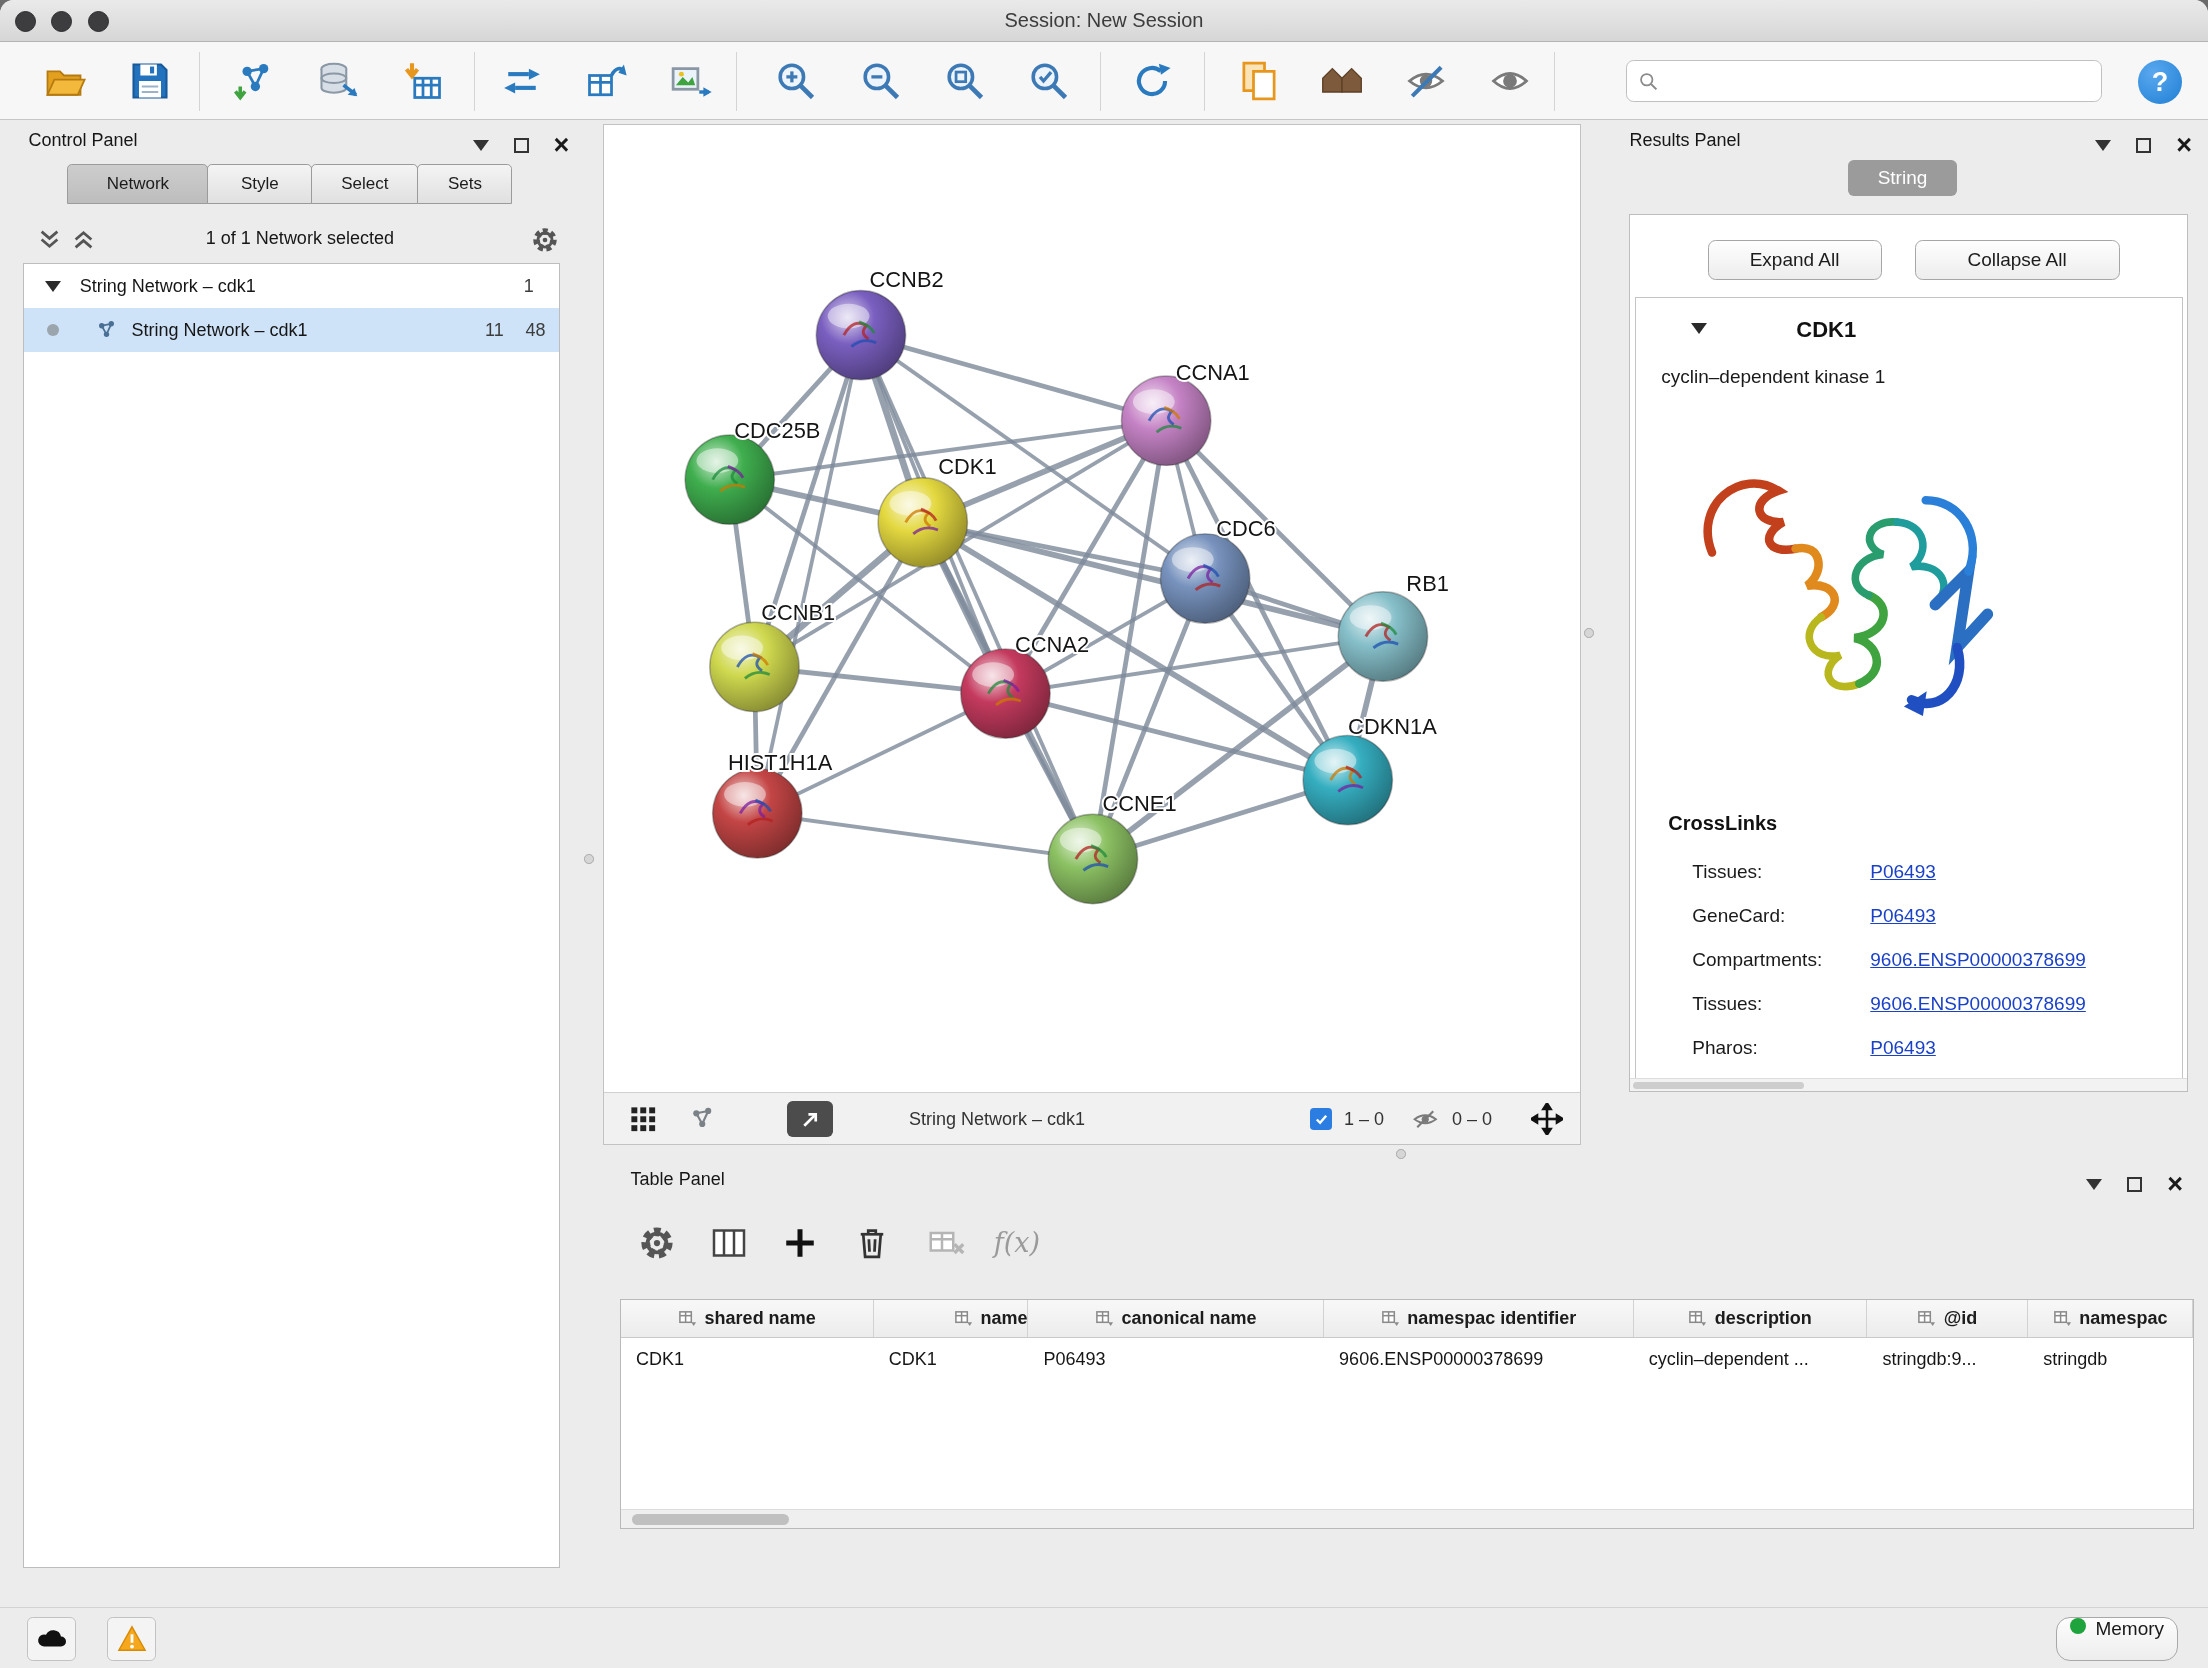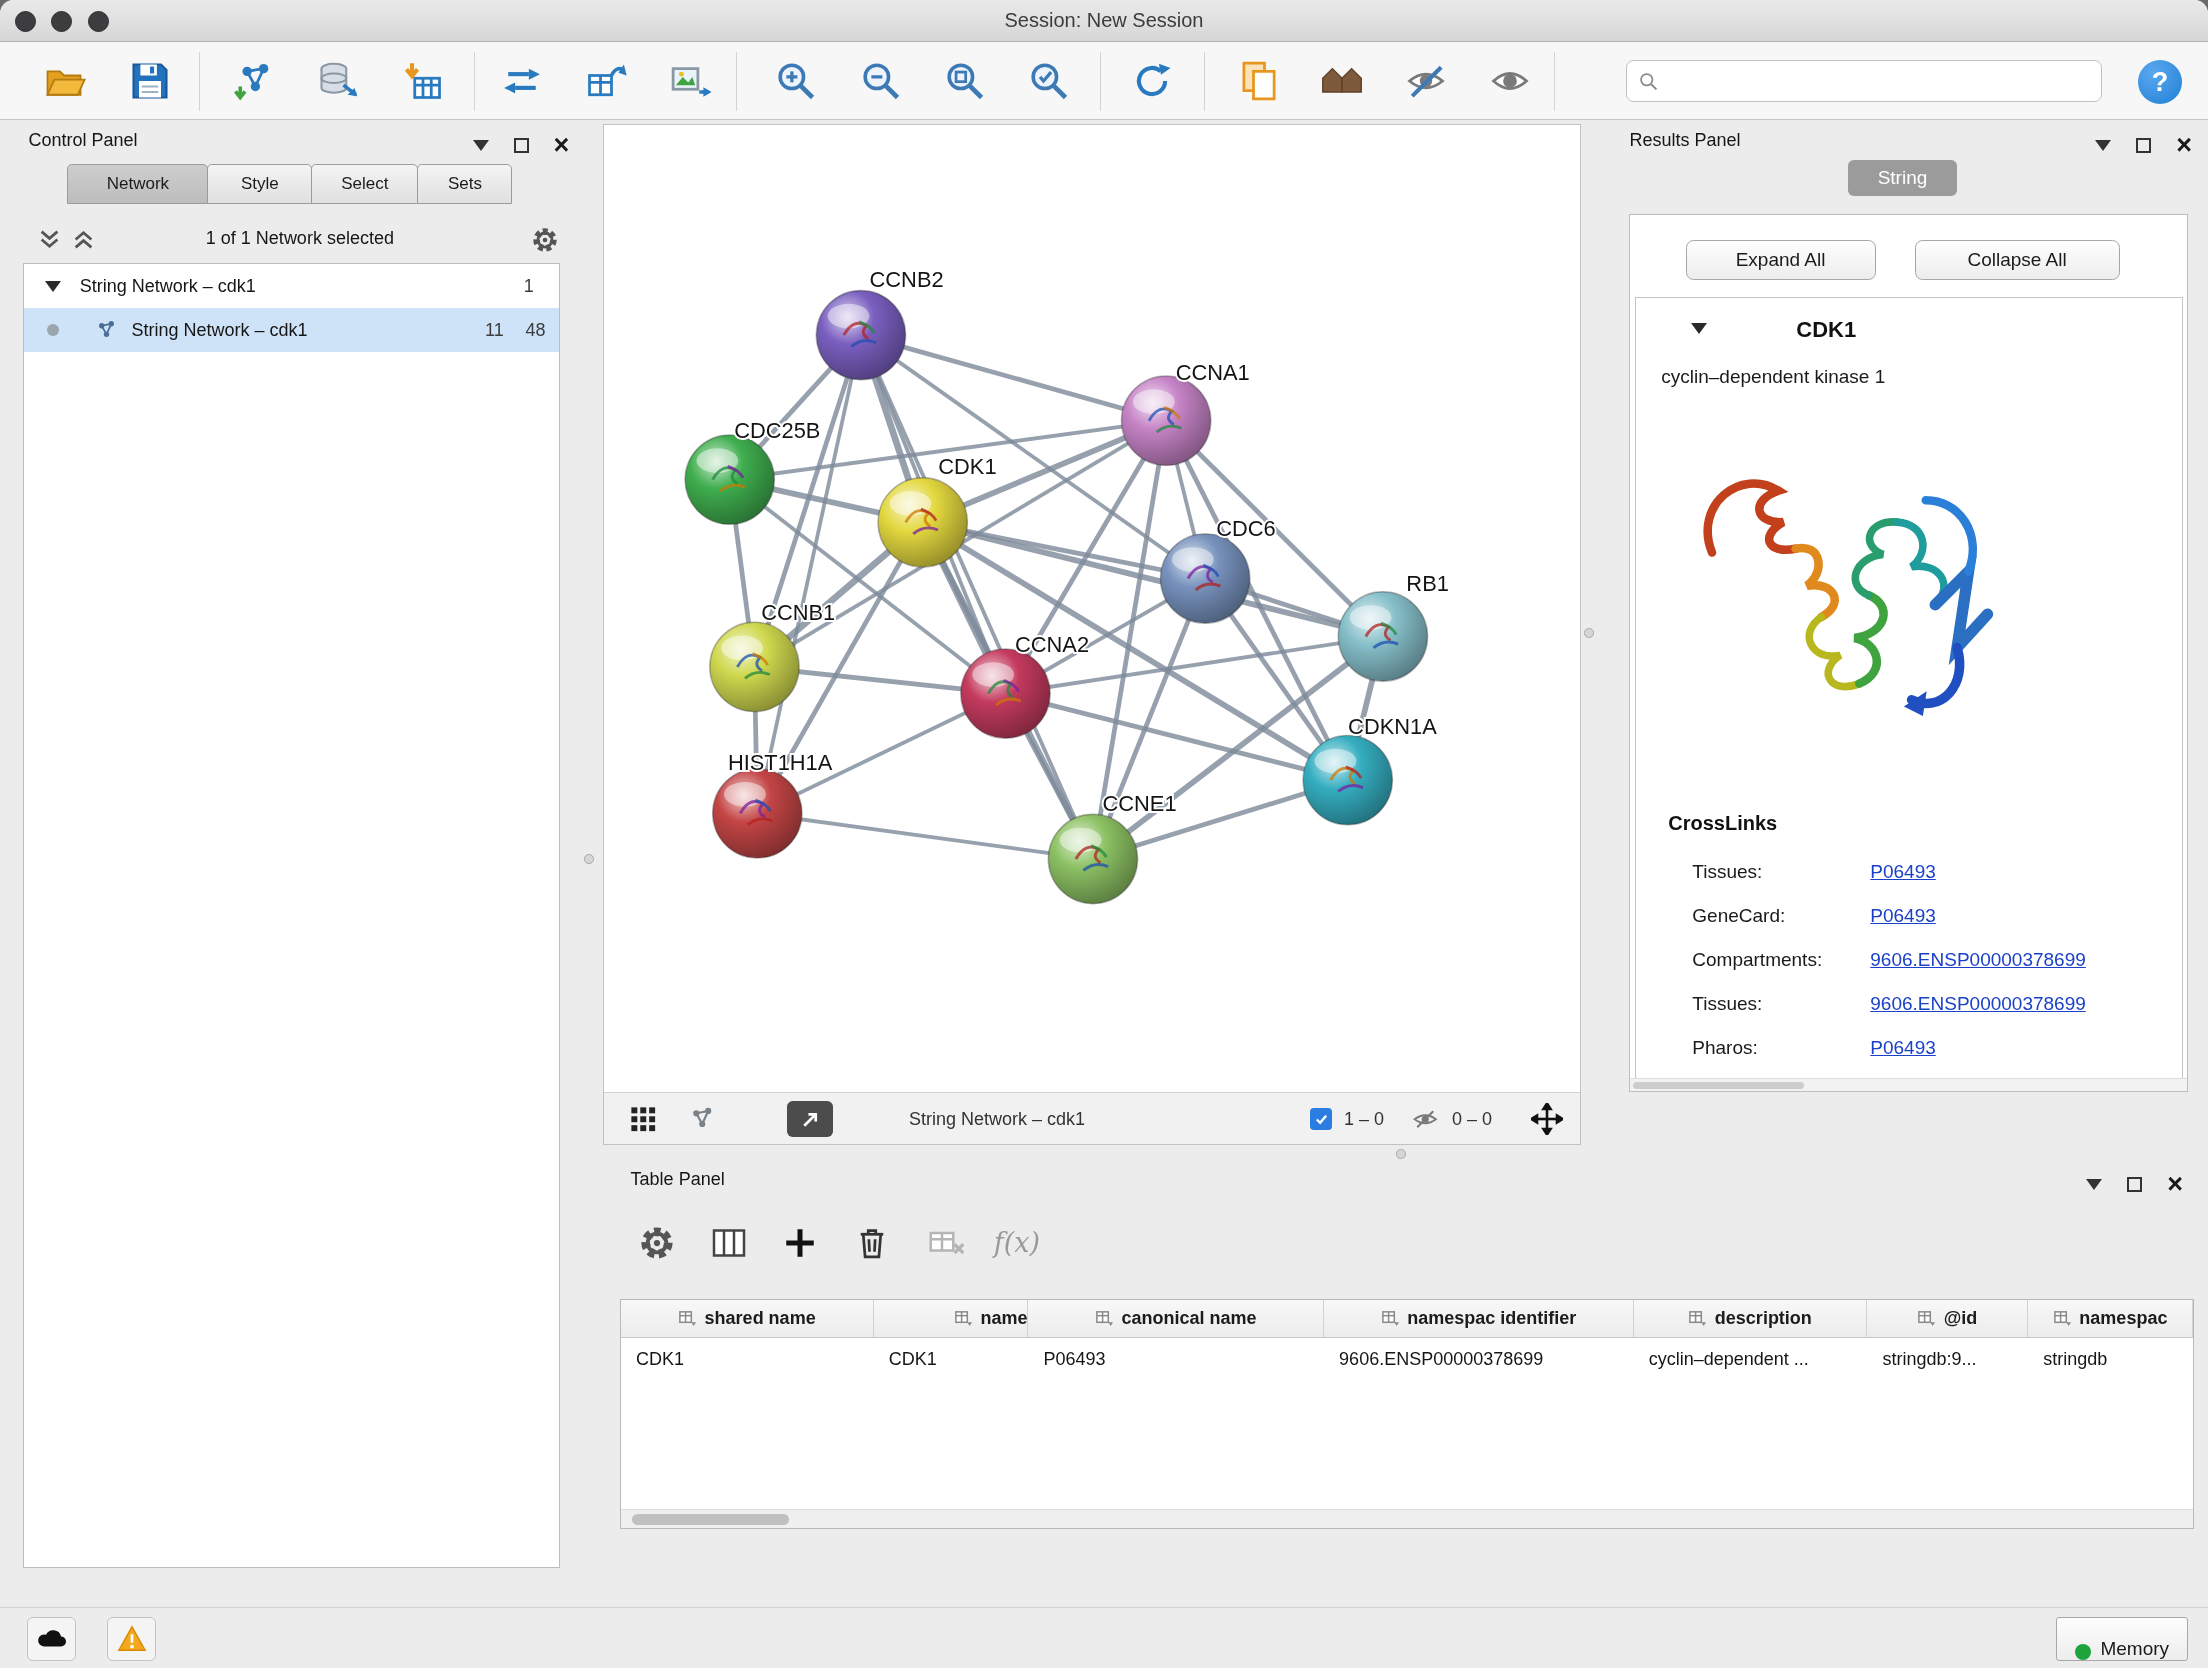--- a/index.html
+++ b/index.html
@@ -77,21 +77,21 @@
   .td{display:flex;align-items:center;padding-left:15px;font-size:18px;color:#161616;overflow:hidden;white-space:nowrap}
   .hscroll{position:absolute;left:0;bottom:0;width:100%;height:19px;background:#efefef;border-top:1px solid #dcdcdc}
   .hthumb{position:absolute;left:11.4px;top:3.8px;width:157px;height:11.4px;border-radius:5.7px;background:#c0c0c0}
   .tp-tabs{position:absolute;left:519px;top:393px;display:flex}
   .tptab{height:36px;border:1px solid #9e9e9e;background:#fff;display:flex;align-items:center;justify-content:center;font-size:19px;color:#1a1a1a;margin-right:-1px;padding:0 23px}
   .tptab.active{background:#7b7b7b;color:#fff}
 
   
   .statusbar{position:absolute;left:0;top:1607px;width:2208px;height:61px;background:#ececec;border-top:1px solid #d2d2d2}
   .statusbtn{position:absolute;top:8.6px;width:49px;height:44px;border:1px solid #c2c2c2;border-radius:5.7px;background:#f4f4f4;display:flex;align-items:center;justify-content:center}
-  .membtn{position:absolute;left:2056px;top:8.6px;width:132px;height:44px;border:1px solid #a8a8a8;border-radius:3px;background:linear-gradient(#fdfdfd,#ededed);display:flex;align-items:flex-end;justify-content:center;gap:9.5px;font-size:19px;color:#1a1a1a}
+  .membtn{position:absolute;left:2056px;top:8.6px;width:122px;height:44px;border:1px solid #a8a8a8;border-radius:14px;background:linear-gradient(#fdfdfd,#ededed);display:flex;align-items:flex-start;justify-content:center;gap:9.5px;font-size:19px;color:#1a1a1a}
   .memdot{width:16px;height:16px;border-radius:50%;background:#1fa33c}
   .splitdot{position:absolute;width:9.5px;height:9.5px;border-radius:50%;background:#d6d6d6;border:1px solid #a8a8a8}
 </style>
 </head>
 <body>
 
 <div id="app">
 
   <div class="titlebar">
     <div class="tl" style="left:15px"></div>
@@ -576,21 +576,21 @@
     <div style="position:absolute;left:9.5px;top:5.7px" class="panel-title">Results Panel</div>
     <div class="winbtns" style="right:17px;top:7.6px">
       <div class="wb-menu"></div>
       <div class="wb-float"></div>
       <div class="wb-close">×</div>
     </div>
     <div class="stringtab">
         <span>String</span>
       </div>
     <div class="rp-box">
-      <div class="rp-btn" style="left:56px;width:190px">
+      <div class="rp-btn" style="left:78px;width:174px">
           <span>Expand All</span>
         </div>
       <div class="rp-btn" style="left:285px;width:205px">
           <span>Collapse All</span>
         </div>
       <div class="rp-section">
         <div class="tri-down" style="position:absolute;left:55px;top:25px"></div>
         <div class="rp-heading" style="position:absolute;left:160px;top:19px">CDK1</div>
         <div class="rp-desc" style="position:absolute;left:25px;top:68px">cyclin–dependent kinase 1</div>
         <svg style="position:absolute;left:19px;top:112px" width="380" height="380" viewBox="0 0 400 400">

